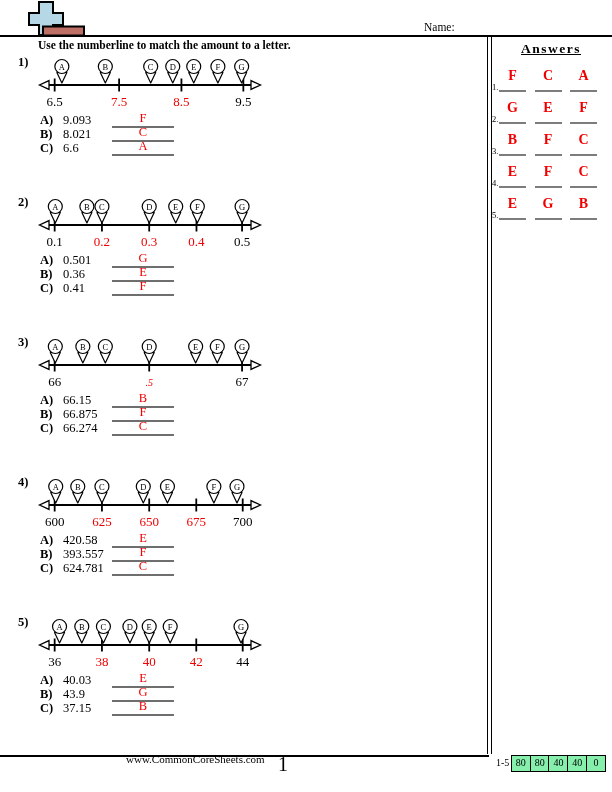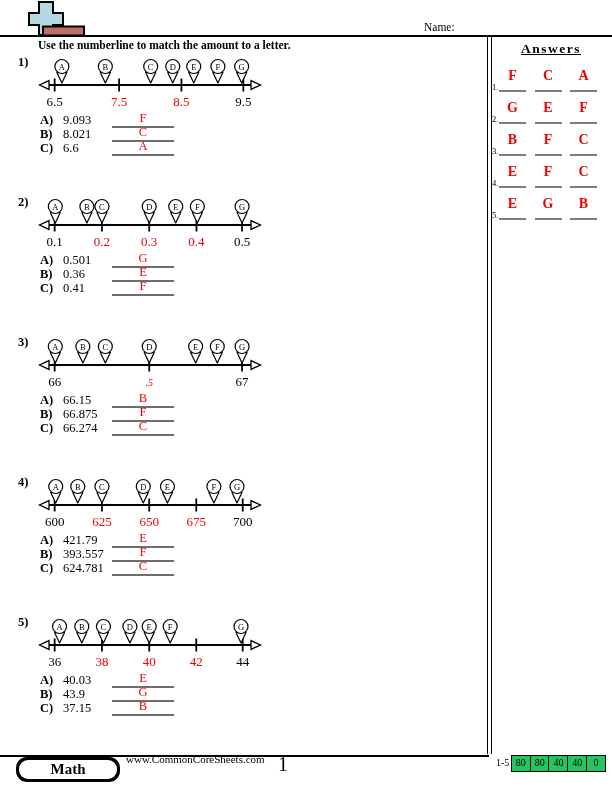--- a/index.html
+++ b/index.html
@@ -45,21 +45,21 @@
   .footer-rule { left:0; top:755px; width:489px; height:1.8px; background:#000; }
   .math-badge { left:16px; top:757px; width:104px; height:25px; background:#000; border-radius:11px; }
   .math-badge-inner { position:absolute; left:3px; top:3px; right:3px; bottom:3px;
                       background:#fff; border-radius:9px; text-align:center;
                       font-size:15px; font-weight:bold; line-height:19px; }
   .site-text { left:126px; top:753px; font-size:11px; }
   .page-number { left:268px; top:753px; width:30px; text-align:center; font-size:20px; }
   .score-label { left:496px; top:757px; font-size:10px; }
   .score-boxes { left:512px; top:755px; display:flex; }
   .score-box { width:18px; height:14.5px; border:1.2px solid #000; margin-left:-1.2px;
-               text-align:center; font-size:10px; line-height:14.5px; background:#22c55e; }
+               text-align:center; font-size:10px; line-height:14.5px; background:#86efac; }
 </style>
 </head>
 <body>
 
 <div class="page">
 
   <svg class="abs" style="left:26px; top:1px;" width="60" height="36" viewBox="0 0 60 36">
     <path d="M13 1 H27 V12 H37 V24 H27 V34 H13 V24 H3 V12 H13 Z" fill="#b5d7e6" stroke="#000" stroke-width="2"></path>
     <rect x="17" y="25.5" width="41" height="9" fill="#bd6f66" stroke="#000" stroke-width="2"></rect>
   </svg>
@@ -99,23 +99,20 @@
       </div>
       <div class="ans-row" style="top: 159px;">
         <div class="ans-num">5.</div>
         <div class="ans-slot" style="left: 7px;">E</div>
         <div class="ans-slot" style="left: 42.5px;">G</div>
         <div class="ans-slot" style="left: 78px;">B</div>
       </div>
     </div>
 
   <div class="abs footer-rule"></div>
-  <div class="abs math-badge">
-    <div class="math-badge-inner">Math</div>
-  </div>
   <div class="abs site-text">www.CommonCoreSheets.com</div>
   <div class="abs page-number">1</div>
   <div class="abs score-label">1-5</div>
   <div class="abs score-boxes">
       <div class="score-box">80</div>
       <div class="score-box">80</div>
       <div class="score-box">40</div>
       <div class="score-box">40</div>
       <div class="score-box">0</div>
     </div>
@@ -309,21 +306,21 @@
         <text x="130.44400000000002" y="13.5" text-anchor="middle" font-size="8.5">E</text>
         <polygon points="171.87199999999999,16.5 176.87199999999999,27 181.87199999999999,16.5" fill="#fff" stroke="#000" stroke-width="1.2" stroke-linejoin="round"></polygon>
         <circle cx="176.87199999999999" cy="10.5" r="7" fill="#fff" stroke="#000" stroke-width="1.2"></circle>
         <text x="176.87199999999999" y="13.5" text-anchor="middle" font-size="8.5">F</text>
         <polygon points="194.98000000000002,16.5 199.98000000000002,27 204.98000000000002,16.5" fill="#fff" stroke="#000" stroke-width="1.2" stroke-linejoin="round"></polygon>
         <circle cx="199.98000000000002" cy="10.5" r="7" fill="#fff" stroke="#000" stroke-width="1.2"></circle>
         <text x="199.98000000000002" y="13.5" text-anchor="middle" font-size="8.5">G</text>
       </svg>
       <div class="q-row" style="top: 58px;">
         <b class="q-label">A)</b>
-        <span class="q-value">421.79</span>
+        <span class="q-value">420.58</span>
         <div class="q-blank">E</div>
       </div>
       <div class="q-row" style="top: 71.8px;">
         <b class="q-label">B)</b>
         <span class="q-value">393.557</span>
         <div class="q-blank">F</div>
       </div>
       <div class="q-row" style="top: 85.6px;">
         <b class="q-label">C)</b>
         <span class="q-value">624.781</span>

